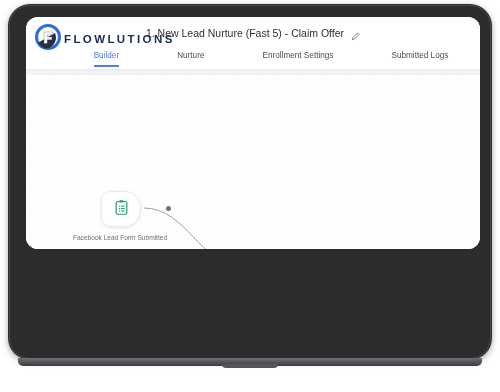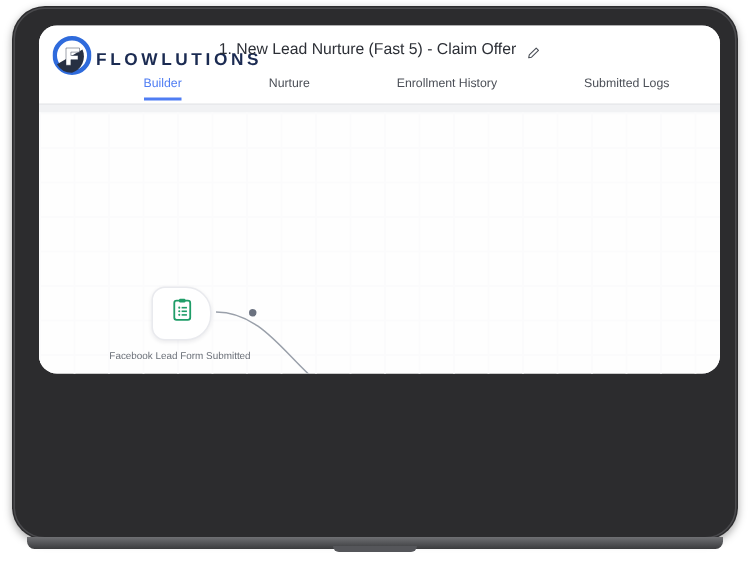--- a/index.html
+++ b/index.html
@@ -236,21 +236,21 @@
       <span id="edit-title-icon">
         <svg width="9" height="9" viewBox="0 0 16 16">
           <path d="M11.5 1.8l2.7 2.7-8.2 8.2-3.4.7.7-3.4z" fill="none" stroke="#4b4f57" stroke-width="1.3" stroke-linejoin="round"></path>
         </svg>
       </span>
     </div>
 
     <div id="tab-bar">
       <div class="tab active">Builder</div>
       <div class="tab">Nurture</div>
-      <div class="tab">Enrollment History</div>
+      <div class="tab">Enrollment Settings</div>
       <div class="tab">Submitted Logs</div>
     </div>
 
     <div id="header-divider"></div>
   </div>
 
   <div id="canvas">
 
     <svg id="edges-svg">
       <path d="M118 133 C 160 133, 175 190, 215 193" fill="none" stroke="#9aa0aa" stroke-width="1"></path>

